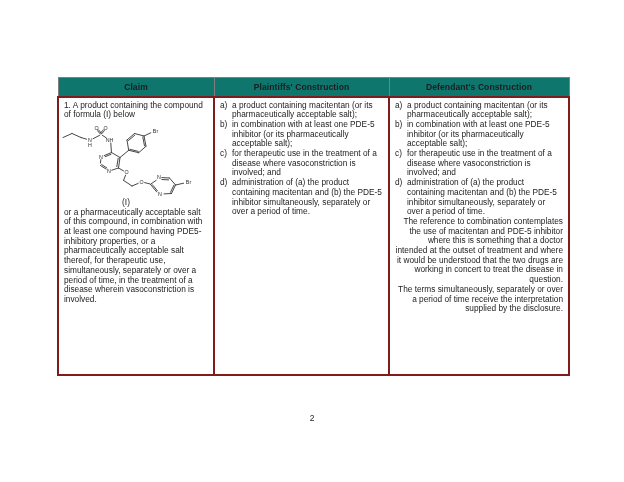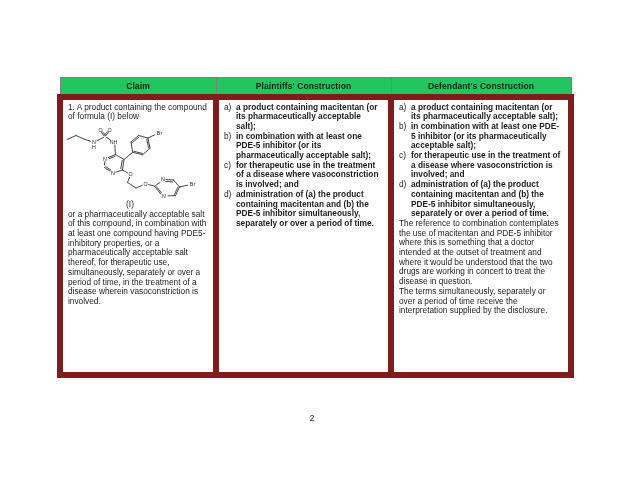--- a/index.html
+++ b/index.html
@@ -9,34 +9,34 @@
     font-family:"Liberation Sans", sans-serif; color:#1c1c1c; overflow:hidden;
   }
   table.claim-table {
     position:absolute; left:57px; top:77px; width:511px;
     border-collapse:collapse; table-layout:fixed;
   }
   .claim-table col.c1 { width:156px; }
   .claim-table col.c2 { width:175px; }
   .claim-table col.c3 { width:180px; }
   .claim-table th {
-    background:#22c55e; border:1px solid #7f7f7f; height:19px;
+    background:#0f766e; border:1px solid #7f7f7f; height:19px;
     font-size:8.5px; font-weight:bold; text-align:center; vertical-align:middle;
     letter-spacing:0.1px;
   }
   .claim-table td {
-    border:6px solid #7f1d1d; vertical-align:top;
+    border:2px solid #7f1d1d; vertical-align:top;
     padding:3px 5px 4px 5px; font-size:8.3px; line-height:9.7px;
     height:278px;
   }
   .claim-table p { margin:0; }
   .li { display:flex; margin:0 0 9.7px 0; }
   .li .lab { flex:0 0 12px; }
-  .li .txt { flex:1;font-weight:bold; }
-  .para { margin:0 0 9.7px 0; }
+  .li .txt { flex:1; }
+  .para { margin:0 0 9.7px 0;text-align:right; }
   .para:last-child { margin-bottom:8px; }
   .intro { margin:0 0 1px 0; }
   .mol { display:block; margin:1px 0 0 -6px; }
   .mol path { stroke:#3d3d3d; stroke-width:0.95; fill:none; stroke-linecap:round; }
   .mol text.atom { font-size:5.3px; font-family:"Liberation Sans",sans-serif; fill:#2a2a2a; }
   .formula-label { width:132px; text-align:center; margin:-1px 0 0 -4px; font-size:8.3px; }
   .outro { margin-top:8px; }
   .page-number { position:absolute; left:0; right:0; top:413px; text-align:center; font-size:8.5px; }
 </style>
 </head>

